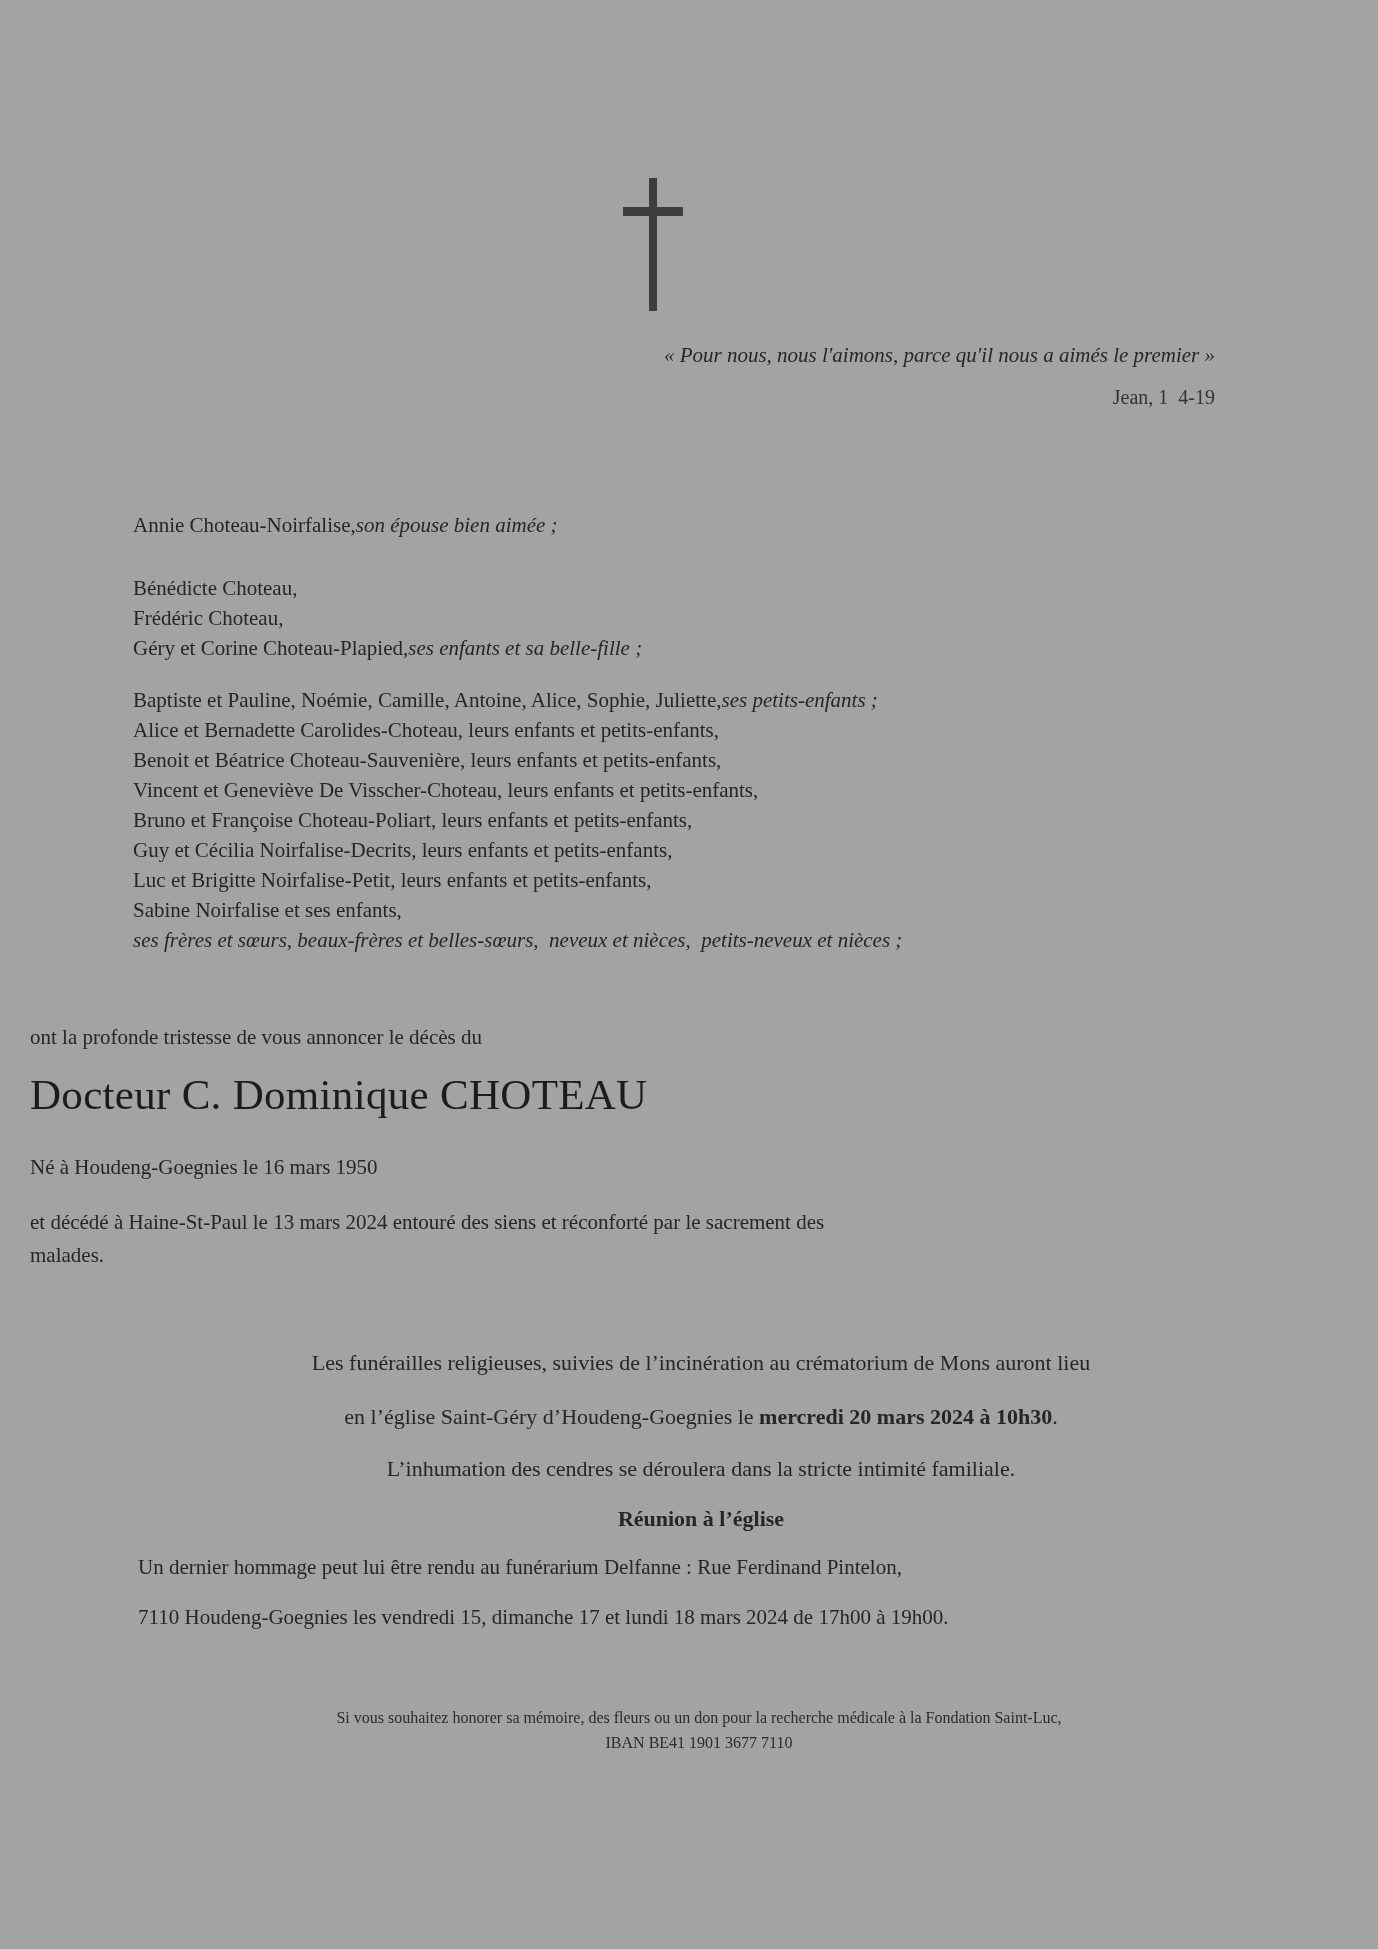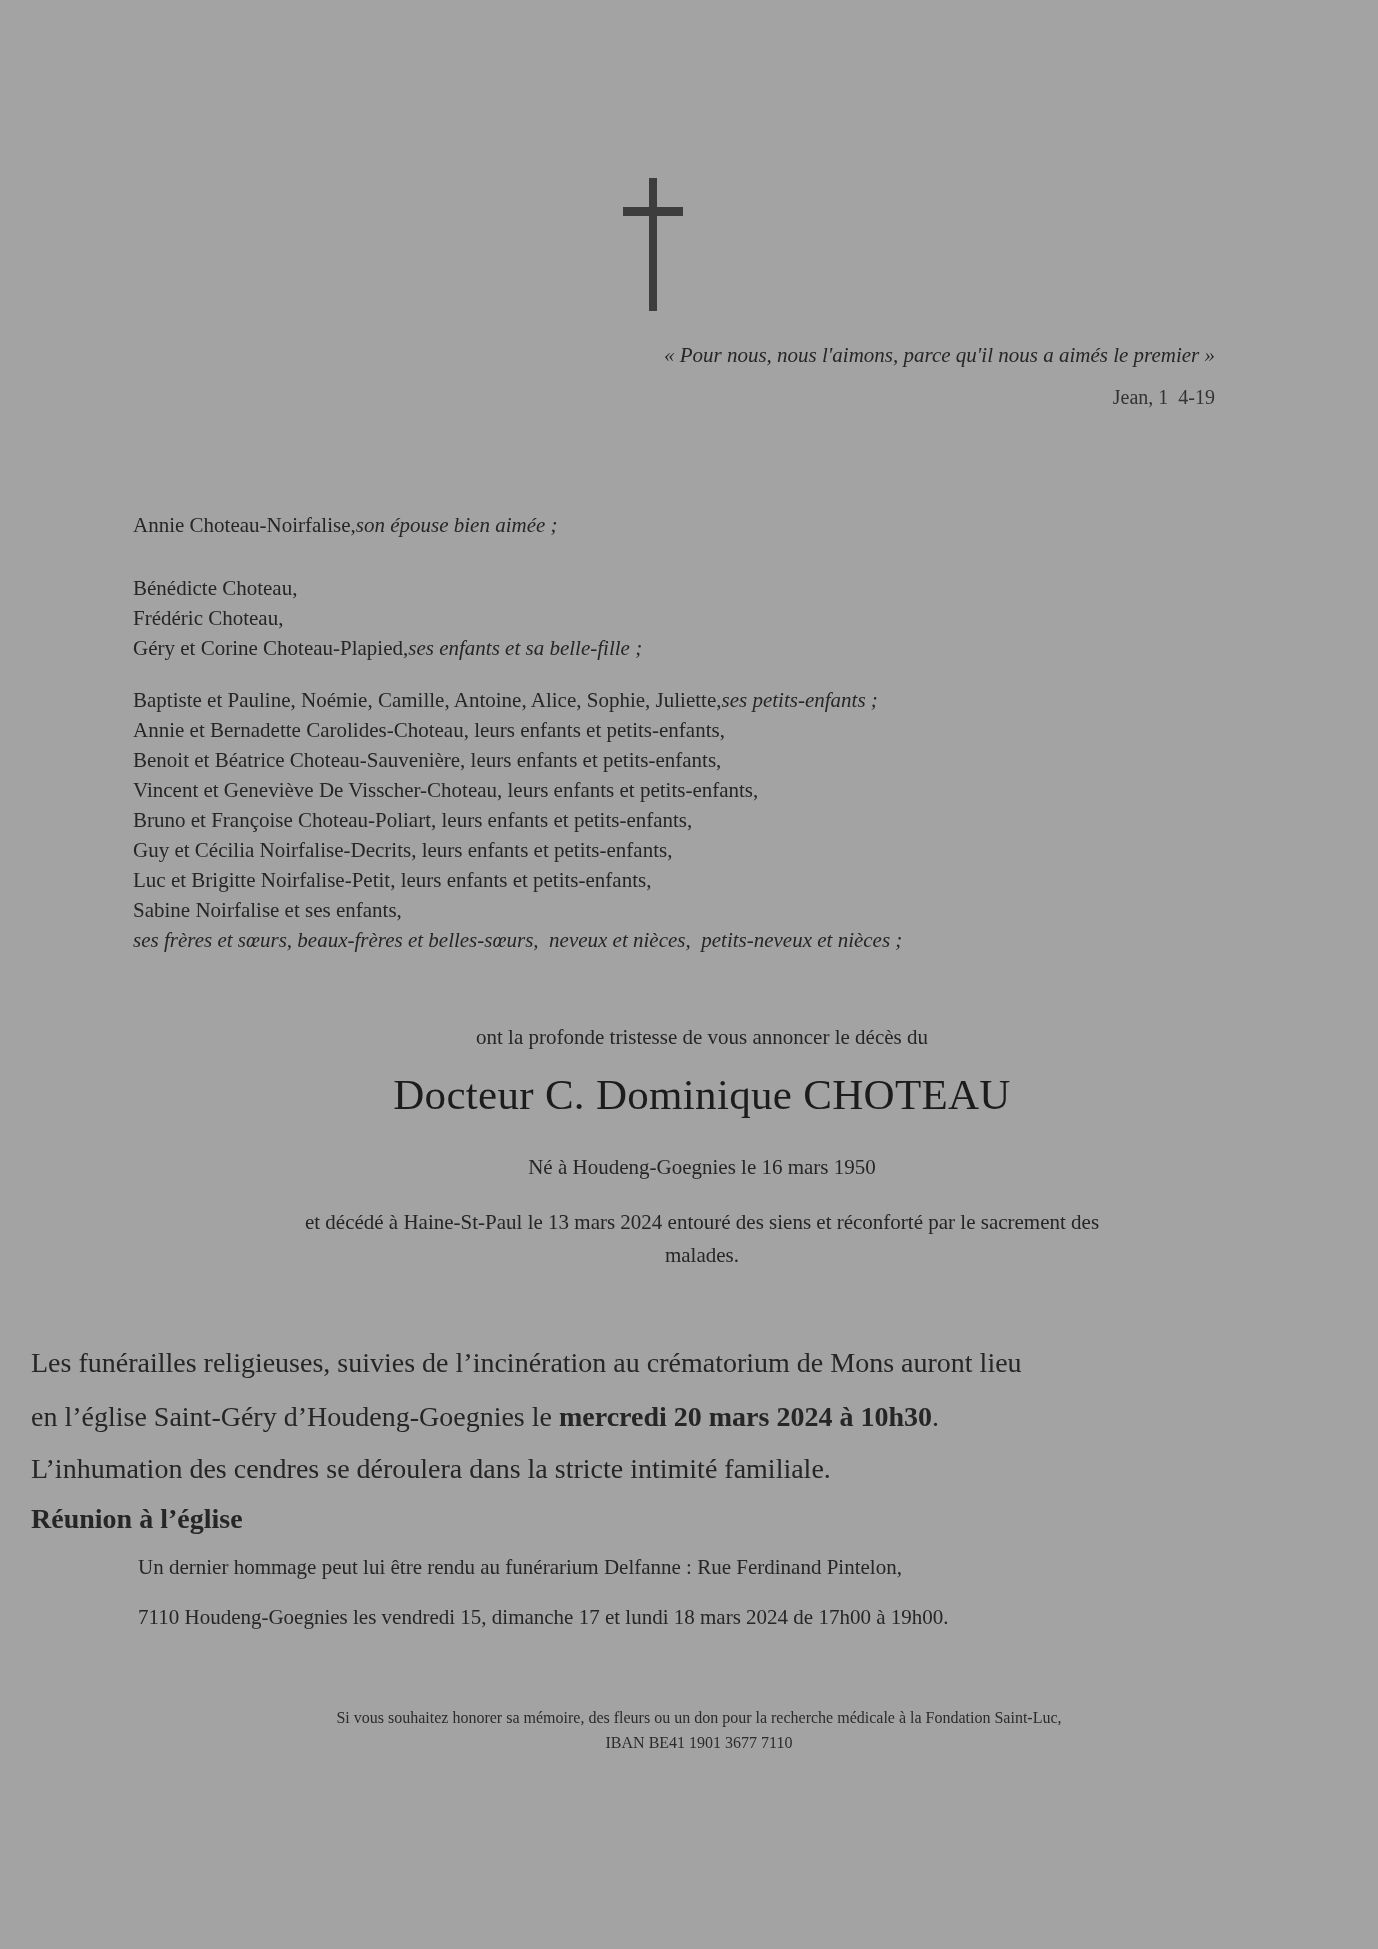--- a/index.html
+++ b/index.html
@@ -28,27 +28,27 @@
 
   
   .family { position: absolute; top: 510px; left: 133px; right: 198px; font-size: 21px; line-height: 30px; }
   .family .row { display: flex; justify-content: flex-start; align-items: baseline; }
   .family .rel { font-style: italic; text-align: right; }
   .gap-a { height: 33px; }
   .gap-b { height: 22px; }
   .siblings-line { font-style: italic; }
 
   
-  .announce { position: absolute; top: 1022px; left: 30px; right: 4px; text-align: center; font-size: 21px; line-height: 30px; }
+  .announce { position: absolute; top: 1022px; left: 30px; right: 4px; text-align: left; font-size: 21px; line-height: 30px; }
   .deceased-name { font-size: 43px; line-height: 50px; margin-top: 18px; font-weight: 400; letter-spacing: 0.3px; color: #1c1c1c; }
   .birth-line { margin-top: 32px; }
   .death-block { margin-top: 24px; line-height: 33px; }
 
   
-  .ceremony { position: absolute; top: 1348px; left: 31px; right: 0; font-size: 28px; line-height: 30px; }
+  .ceremony { position: absolute; top: 1348px; left: 24px; right: 0; text-align: center; font-size: 22px; line-height: 30px; }
   .ceremony .l2 { margin-top: 24px; }
   .ceremony .l3 { margin-top: 22px; }
   .ceremony .reunion { margin-top: 20px; font-weight: 700; }
   .bold { font-weight: 700; }
 
   
   .tribute { position: absolute; top: 1552px; left: 138px; right: 120px; font-size: 21px; line-height: 30px; }
   .tribute .l2 { margin-top: 20px; }
 
   
@@ -84,21 +84,21 @@
     <div class="row">
       <span class="line">Géry et Corine Choteau-Plapied,</span>
       <span class="rel line">ses enfants et sa belle-fille ;</span>
     </div>
     <div class="gap-b"></div>
     <div class="row">
       <span class="line">Baptiste et Pauline, Noémie, Camille, Antoine, Alice, Sophie, Juliette,</span>
       <span class="rel line">ses petits-enfants ;</span>
     </div>
     <div class="row">
-      <span class="line">Annie et Bernadette Carolides-Choteau, leurs enfants et petits-enfants,</span>
+      <span class="line">Alice et Bernadette Carolides-Choteau, leurs enfants et petits-enfants,</span>
     </div>
     <div class="row">
       <span class="line">Benoit et Béatrice Choteau-Sauvenière, leurs enfants et petits-enfants,</span>
     </div>
     <div class="row">
       <span class="line">Vincent et Geneviève De Visscher-Choteau, leurs enfants et petits-enfants,</span>
     </div>
     <div class="row">
       <span class="line">Bruno et Françoise Choteau-Poliart, leurs enfants et petits-enfants,</span>
     </div>

